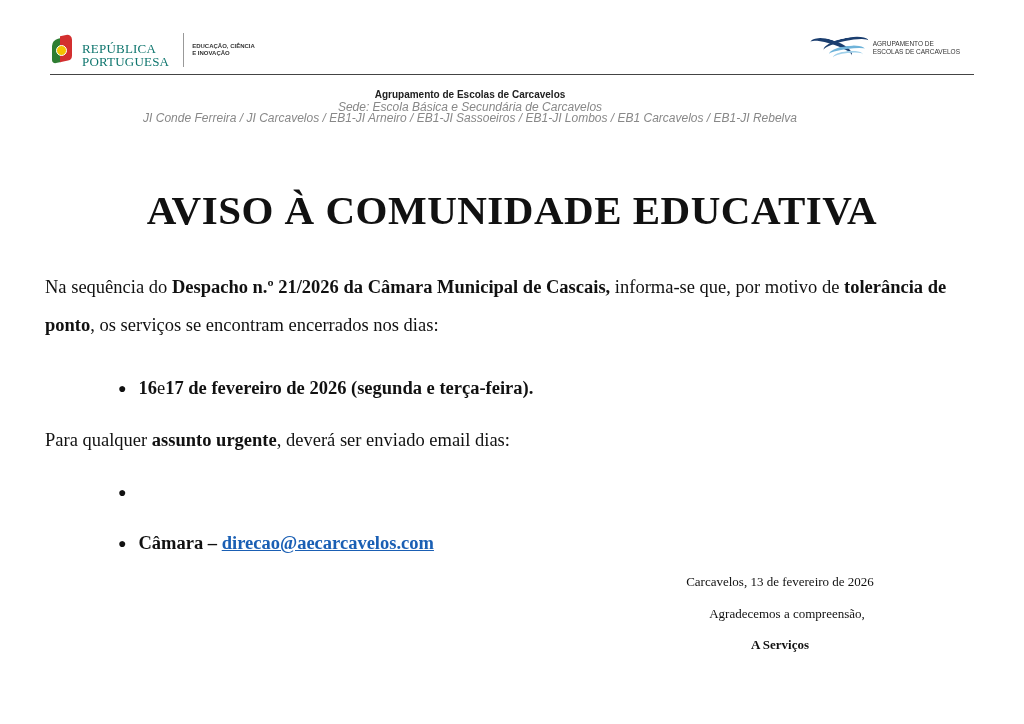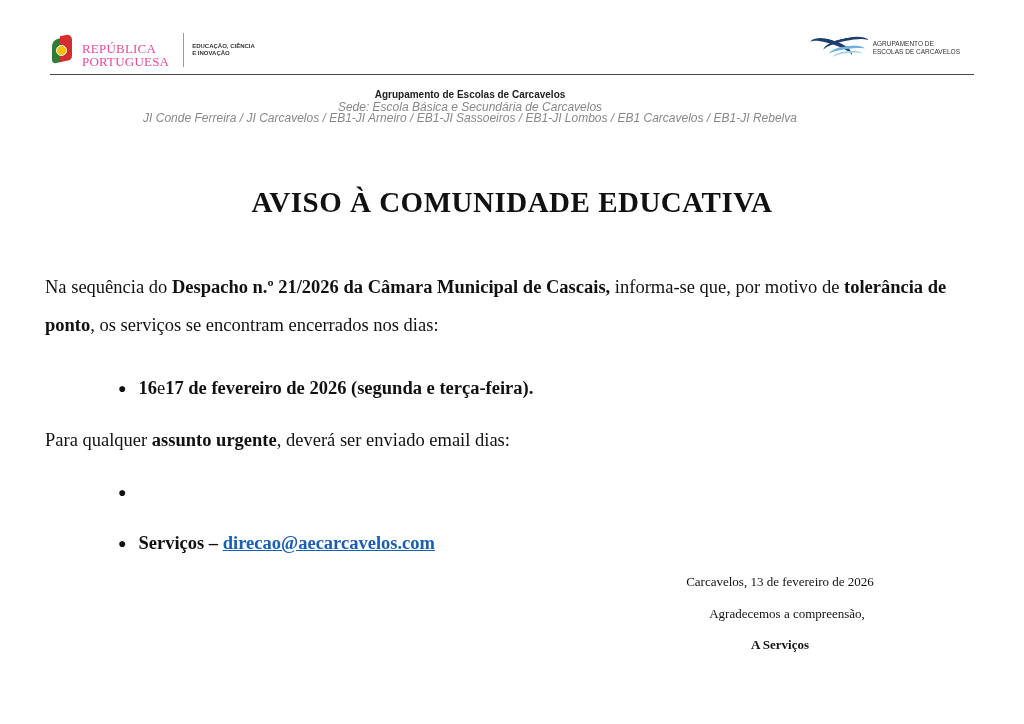--- a/index.html
+++ b/index.html
@@ -3,35 +3,35 @@
 <meta charset="utf-8">
 <style>
   html, body { margin:0; padding:0; background:#ffffff; }
   body { width:1024px; height:724px; position:relative; overflow:hidden; font-family:"Liberation Serif", serif; color:#111; }
   .header { position:absolute; left:50px; top:30px; width:924px; height:44px; border-bottom:1.5px solid #444; }
   .gov-logo { position:absolute; left:2px; top:2px; display:flex; align-items:center; }
   .flag { width:20px; height:30px; position:relative; margin-right:10px; }
   .flag .g { position:absolute; left:0; top:4px; width:9px; height:24px; background:#2e7d32; border-radius:6px 0 0 4px; transform:skewY(-12deg); }
   .flag .r { position:absolute; left:8px; top:0; width:12px; height:26px; background:#d32f2f; border-radius:0 6px 4px 0; transform:skewY(-12deg); }
   .flag .c { position:absolute; left:4px; top:10px; width:9px; height:9px; border-radius:50%; background:#f2c200; border:1px solid #fff; }
-  .gov-name { font-family:"Liberation Serif", serif; font-size:13px; line-height:13px; color:#ec4899; letter-spacing:0.2px;margin-top:10px; }
+  .gov-name { font-family:"Liberation Serif", serif; font-size:13px; line-height:13px; color:#0f766e; letter-spacing:0.2px;margin-top:10px; }
   .vsep { width:1px; height:34px; background:#999; margin:0 8px 0 14px; }
   .ministry { font-family:"Liberation Sans", sans-serif; font-size:6px; line-height:7px; color:#333; font-weight:bold; }
   .school-logo { position:absolute; right:14px; top:4px; display:flex; align-items:center; }
   .wing { width:60px; height:28px; position:relative; margin-right:4px; }
   .wing span { position:absolute; border-radius:50%; }
   .w1 { left:0; top:6px; width:44px; height:14px; border-top:4px solid #1b3e6f; transform:rotate(18deg); }
   .w2 { left:14px; top:4px; width:46px; height:12px; border-top:3px solid #1b3e6f; transform:rotate(-12deg); }
   .w3 { left:20px; top:12px; width:36px; height:8px; border-top:3px solid #6fb3d9; transform:rotate(-8deg); }
   .w4 { left:24px; top:17px; width:30px; height:8px; border-top:2px solid #9fd0ea; transform:rotate(-6deg); }
   .school-name { font-family:"Liberation Sans", sans-serif; font-size:6.5px; line-height:8px; color:#333; }
   .org { position:absolute; top:88px; left:0; width:940px; text-align:center; font-family:"Liberation Sans", sans-serif; }
   .org .n { font-size:10px; font-weight:bold; color:#222; line-height:14px; }
   .org .s { font-size:12px; font-style:italic; color:#888; line-height:11px; }
-  .title { position:absolute; top:186px; left:0; width:1024px; text-align:center; font-size:29px; font-weight:bold; letter-spacing:0.5px; }
+  .title { position:absolute; top:186px; left:0; width:1024px; text-align:center; font-size:41px; font-weight:bold; letter-spacing:0.5px; }
   .p { position:absolute; left:45px; font-size:18.5px; line-height:38px; }
   .p1 { top:268px; width:930px; }
   .li { position:absolute; left:118px; font-size:18.5px; font-weight:bold; display:flex; align-items:center; }
   .li .b { font-size:14px; margin-right:12px; }
   .li .n { font-weight:normal; }
   a { color:#1a5fb4; text-decoration:underline; }
   .sig { position:absolute; left:650px; width:260px; text-align:center; font-size:13px; }
 </style>
 </head>
 <body>
@@ -90,18 +90,18 @@
   <span>Para qualquer </span><b>assunto urgente</b><span>, deverá ser enviado email dias:</span>
 </div>
 
 <div class="li" style="top:482px">
   <span class="b">●</span>
   &nbsp;
 </div>
 
 <div class="li" style="top:533px">
   <span class="b">●</span>
-  <span>Serviços – </span>&nbsp;<a>direcao@aecarcavelos.com</a>
+  <span>Câmara – </span>&nbsp;<a>direcao@aecarcavelos.com</a>
 </div>
 
 <div class="sig" style="top:574px">Carcavelos, 13 de fevereiro de 2026</div>
 <div class="sig" style="top:606px;left:657px">Agradecemos a compreensão,</div>
 <div class="sig" style="top:637px;font-weight:bold">A Serviços</div>
 
 </body></html>

